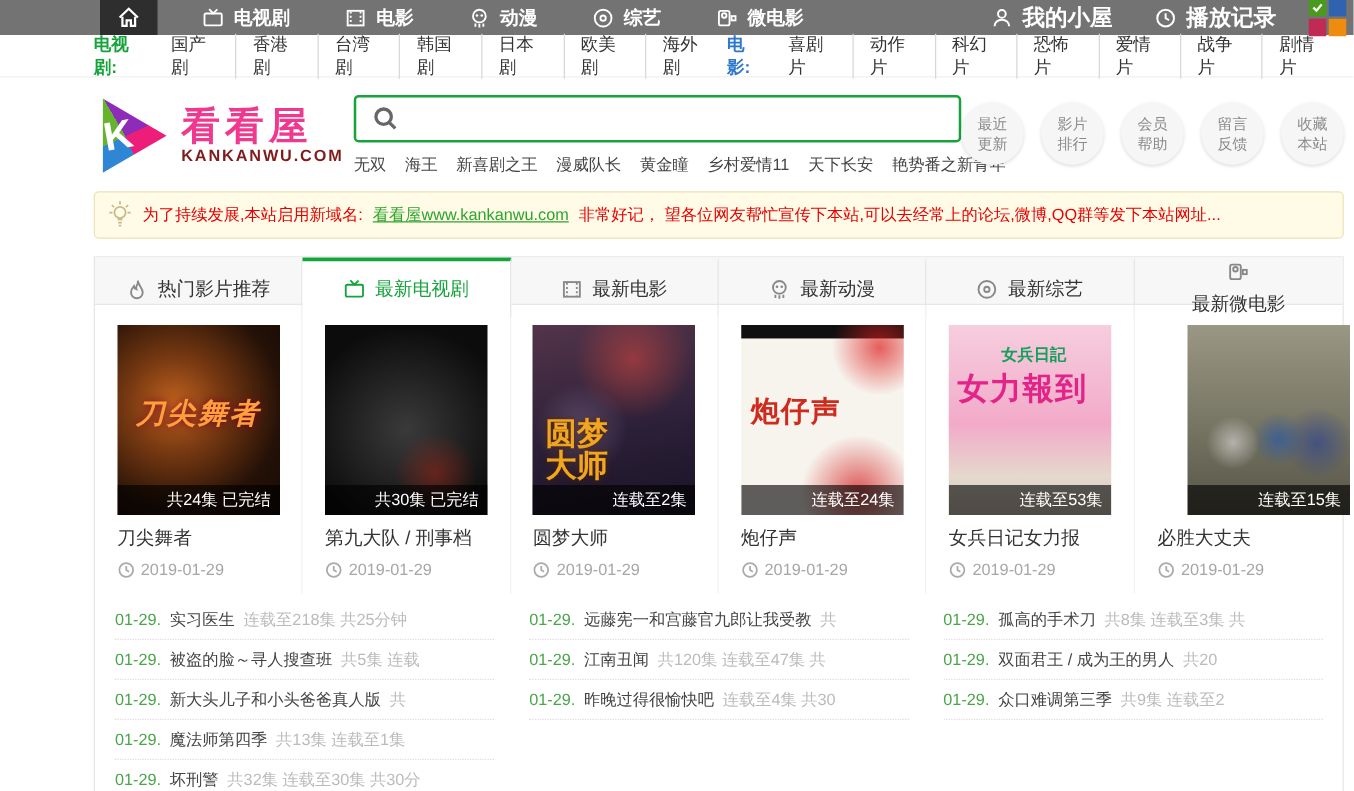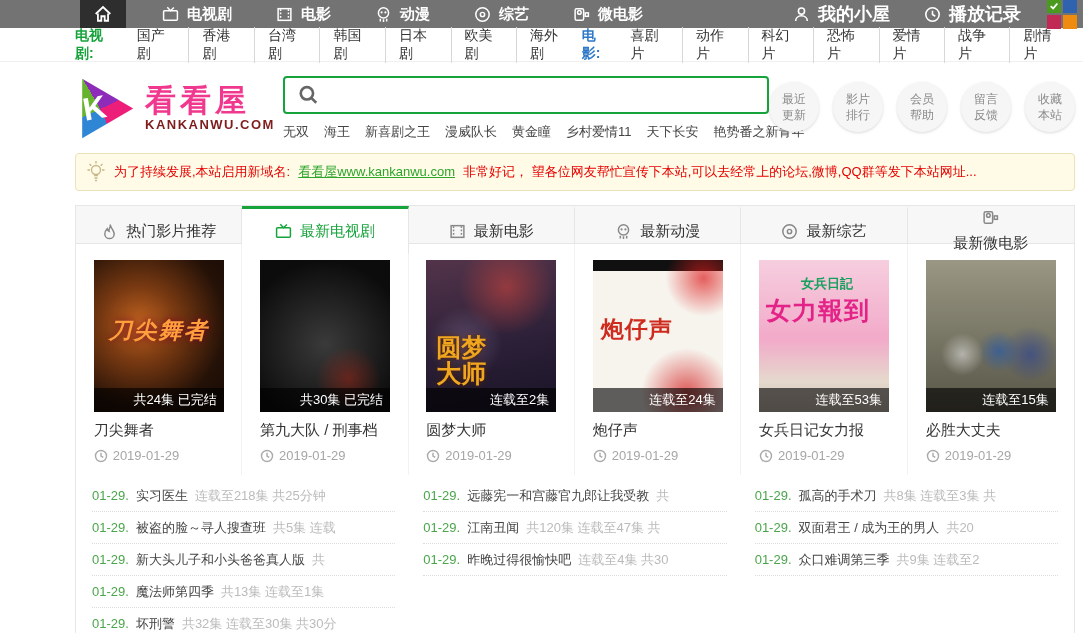--- a/index.html
+++ b/index.html
@@ -93,21 +93,21 @@
   .p4 { background:radial-gradient(circle at 85% 12%, rgba(220,30,30,.7), transparent 22%),
                    radial-gradient(circle at 72% 88%, rgba(210,35,35,.75), transparent 28%),
                    linear-gradient(#101010 0%, #101010 7%, #f7f4ee 7.2%); }
   .p4 .ptxt { color:#cf2a1e; font-size:23px; font-weight:bold; left:8px; top:54px; letter-spacing:1px; }
   .p5 { background:linear-gradient(180deg,#f6cede 0%, #f2aac9 52%, #e5d9cd 80%, #cfc4b6 100%);padding-left:25px; }
   .p5 .ptxt { color:#e42388; font-size:25px; font-weight:bold; left:7px; top:34px; letter-spacing:1px; }
   .p5 .ptxt2 { position:absolute; color:#12a05c; font-size:13px; font-weight:bold; left:42px; top:15px; }
   .p6 { background:radial-gradient(circle at 28% 62%, rgba(235,235,235,.55), transparent 16%),
                    radial-gradient(circle at 56% 60%, rgba(45,90,160,.75), transparent 18%),
                    radial-gradient(circle at 80% 62%, rgba(50,70,140,.7), transparent 20%),
-                   linear-gradient(180deg,#9a9784 0%, #7c7a68 45%, #565446 100%); }
+                   linear-gradient(180deg,#9a9784 0%, #7c7a68 45%, #565446 100%);margin-left:24px; }
   .ctitle { margin-top:9px; font-size:15px; color:#333; white-space:nowrap; overflow:hidden; cursor:pointer; }
   .cdate { margin-top:8px; font-size:13px; color:#a6a6a6; display:flex; align-items:center; gap:5px; }
 
   .news { padding:5px 16px 0; display:grid; grid-template-columns:repeat(3,1fr); column-gap:28px; }
   .nitem { display:flex; align-items:center; height:32px; border-bottom:1px dotted #ddd;
            font-size:13px; white-space:nowrap; overflow:hidden; gap:7px; cursor:pointer; }
   .ndate { color:#4aa54a; flex-shrink:0; }
   .ntitle { color:#444; }
   .nmeta { color:#bbb; }
 

